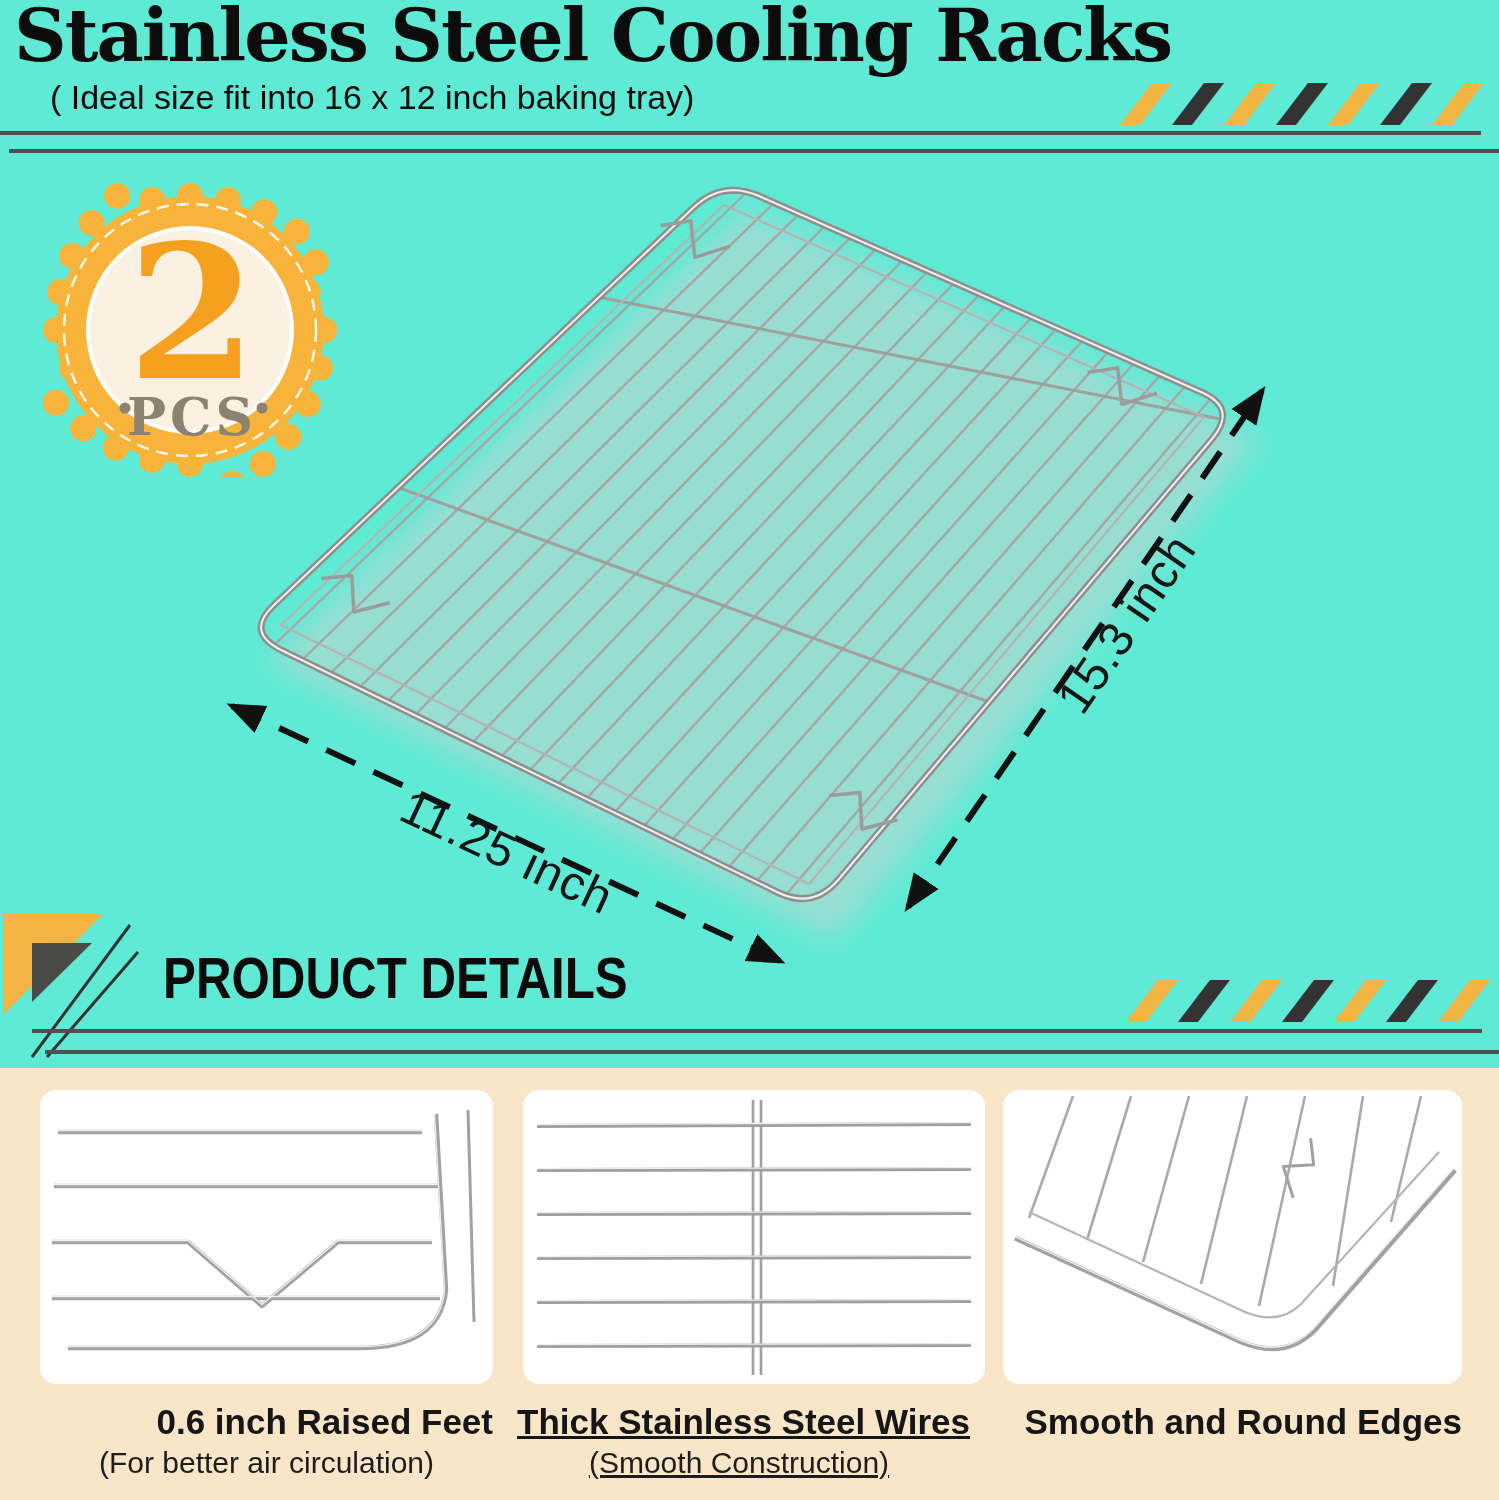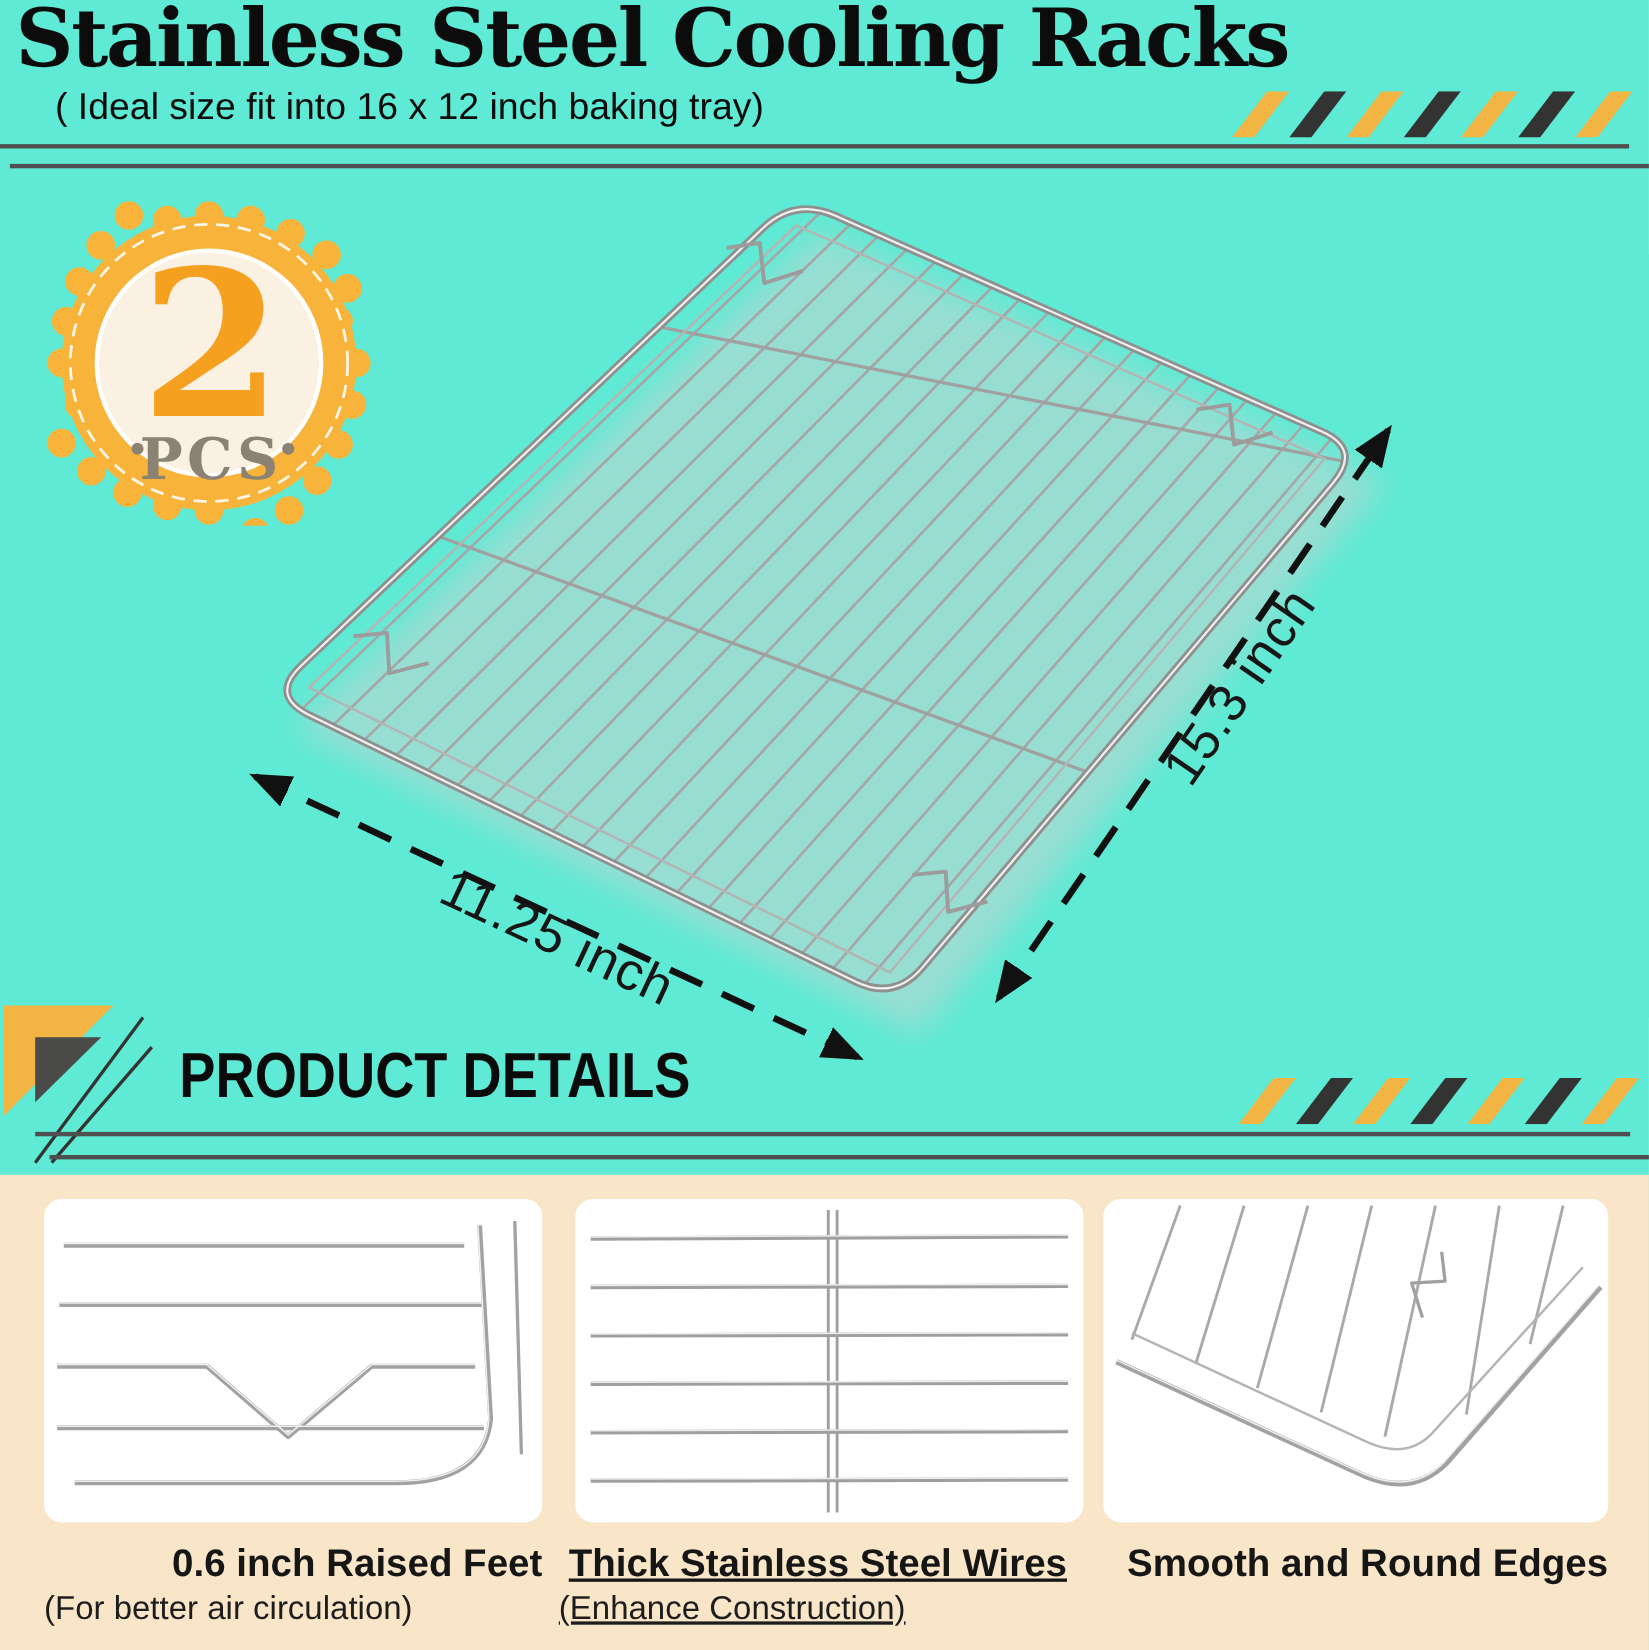--- a/index.html
+++ b/index.html
@@ -34,21 +34,21 @@
   .rule.r3{left:32px;top:1029px;width:1450px;}
   .rule.r4{left:45px;top:1050px;width:1454px;}
 
   
   .cream{position:absolute;left:0;top:1068px;width:1499px;height:432px;background:#F9E5C7;}
   .card{position:absolute;top:1090px;height:294px;background:#ffffff;border-radius:16px;overflow:hidden;}
   .card.c1{left:40px;width:453px;}
   .card.c2{left:523px;width:462px;}
   .card.c3{left:1003px;width:459px;}
   .feat-title{position:absolute;top:1402px;font-size:35px;font-weight:700;color:#161616;text-align:right;}
-  .feat-sub{position:absolute;top:1446px;font-size:30px;color:#1d1d1d;}
+  .feat-sub{position:absolute;top:1446px;font-size:30px;color:#1d1d1d;text-align:center;}
   .ft1{left:40px;width:453px;} .ft2{left:508px;width:462px;text-decoration:underline;} .ft3{left:1003px;width:459px;}
 
   svg{display:block;}
 </style>
 </head>
 <body>
 
 <div class="page">
 
   <div class="title">Stainless Steel Cooling Racks</div>
@@ -249,16 +249,16 @@
       <path d="M26,122 L242,222 Q276,236 298,214 L436,62" fill="none" stroke="#b5b5b5" stroke-width="2.2"></path>
       <path d="M12,148 L238,252 Q282,270 312,240 L452,80" fill="none" stroke="#a2a2a2" stroke-width="5"></path>
       <path d="M12,146.5 L238,250.5 Q282,268.5 310.5,238.5 L450.5,78.5" fill="none" stroke="#eeeeee" stroke-width="1.4"></path>
       <path d="M-34,0 L-10,-12 L2,16 L28,-4" transform="translate(296,80) rotate(110)" fill="none" stroke="#a0a0a0" stroke-width="3" stroke-linejoin="round"></path>
     </svg>
   </div>
 
   <div class="feat-title ft1">0.6 inch Raised Feet</div>
   <div class="feat-sub  ft1">(For better air circulation)</div>
   <div class="feat-title ft2">Thick Stainless Steel Wires</div>
-  <div class="feat-sub  ft2">(Enhance Construction)</div>
+  <div class="feat-sub  ft2">(Smooth Construction)</div>
   <div class="feat-title ft3">Smooth and Round Edges</div>
 
 </div>
 
 </body></html>

